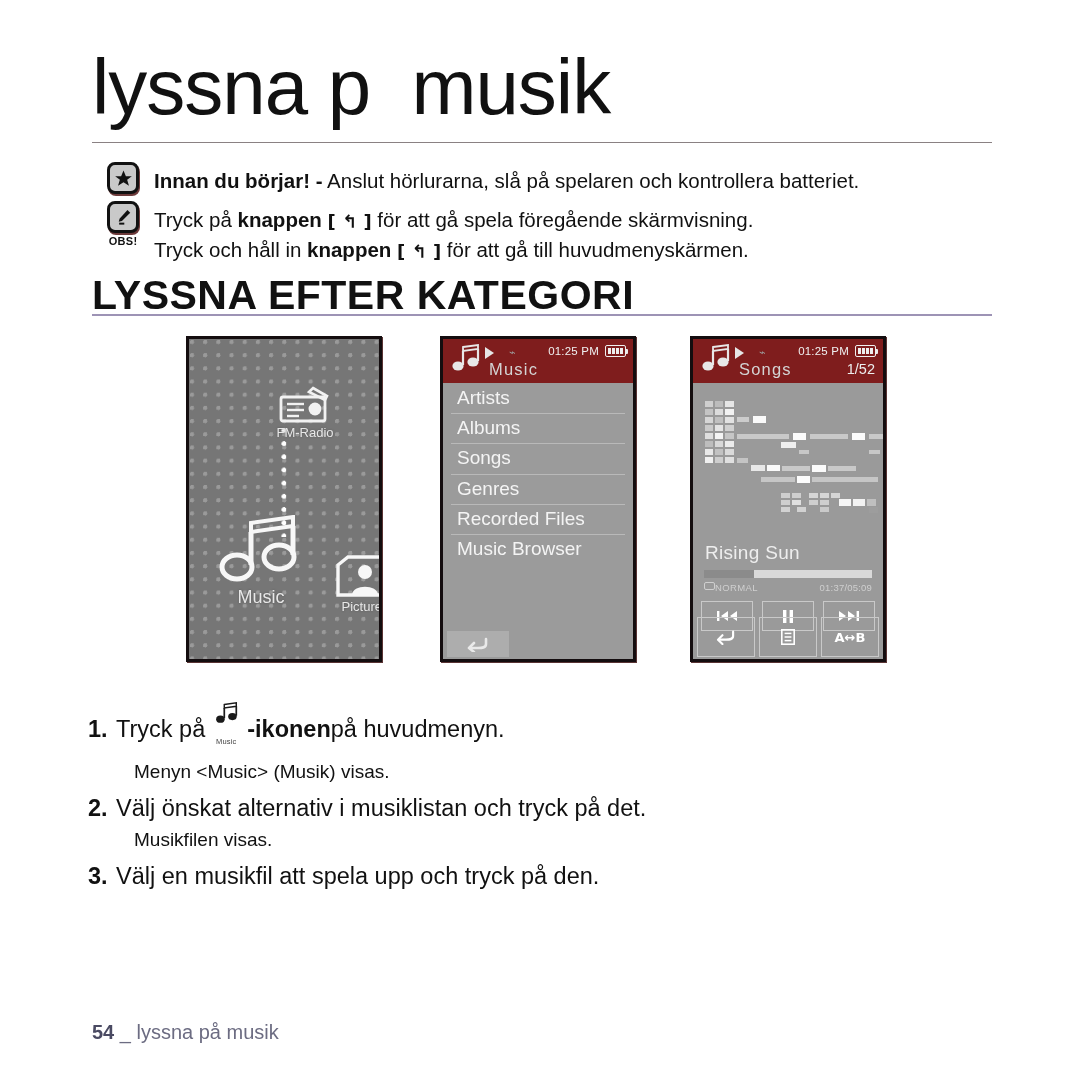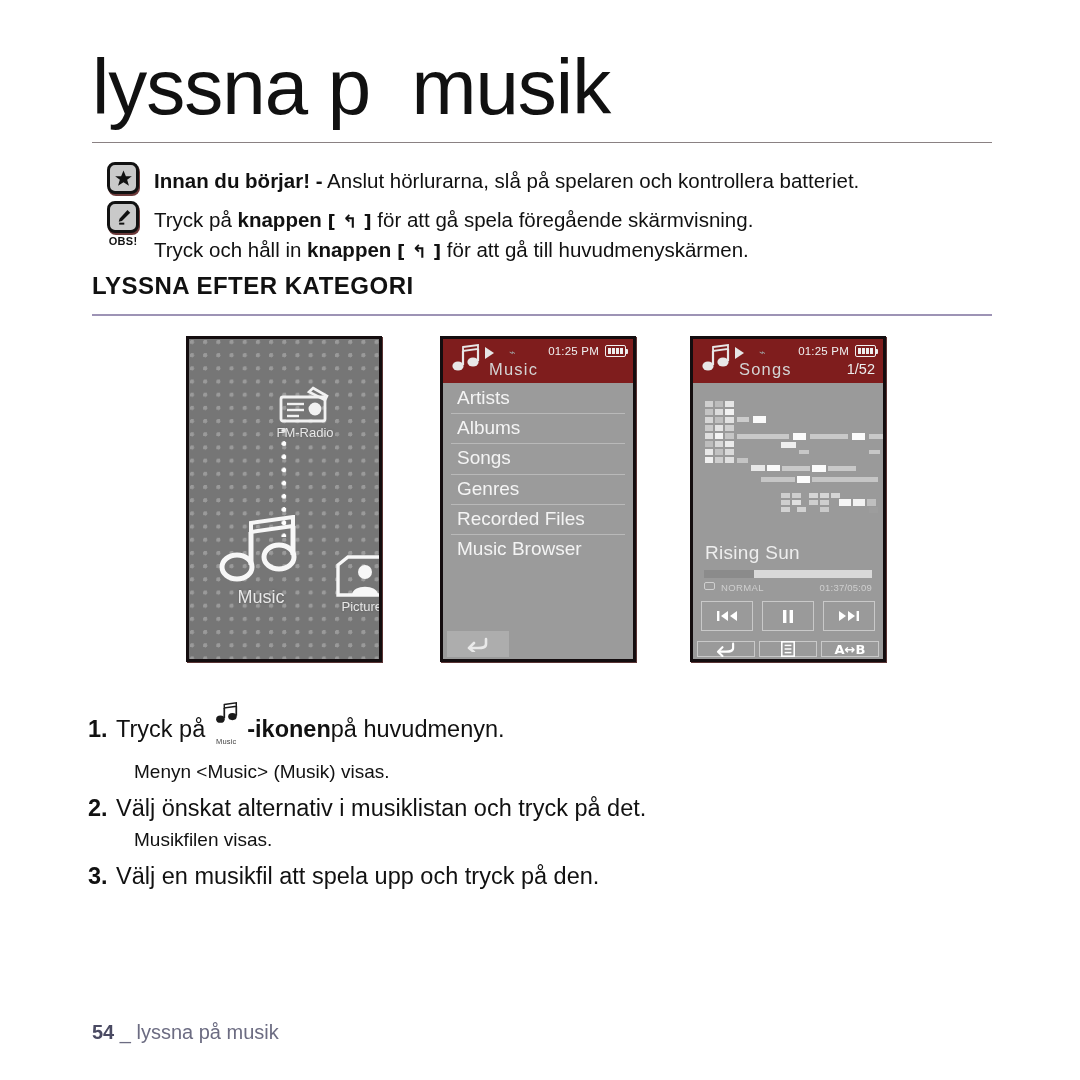--- a/index.html
+++ b/index.html
@@ -91,21 +91,21 @@
     font-family: "DejaVu Sans", sans-serif;
     font-size: 18px;
     transform: translateY(1px);
   }
 
   
   .section-head {
     position: absolute;
     left: 92px;
     top: 272px;
-    font-size: 24px;
+    font-size: 41px;
     font-weight: bold;
     letter-spacing: .5px;
     color: #111;
     text-align: center;
   }
   .section-rule {
     position: absolute;
     left: 92px;
     top: 314px;
     width: 900px;
@@ -322,21 +322,21 @@
   .repeat-row {
     position: absolute;
     left: 11px; right: 11px;
     top: 243px;
     height: 14px;
     font-size: 9.5px;
     color: #cfcfcf;
   }
   .repeat-mode {
     position: absolute; left: 0; top: 0;
-    display: flex; align-items: flex-start; gap: 6px;
+    display: flex; align-items: flex-start; gap: 0;
     letter-spacing: .4px;
   }
   .repeat-mode .rbox {
     width: 11px; height: 8px;
     border: 1.3px solid #cfcfcf;
     border-radius: 2px;
     box-sizing: border-box;
   }
   .elapsed { position: absolute; right: 0; top: 0; letter-spacing: .2px; }
 
@@ -361,21 +361,21 @@
   .bottom-row {
     position: absolute;
     left: 4px; right: 4px;
     bottom: 2px;
     display: flex;
     justify-content: space-between;
     gap: 4px;
   }
   .bottom-btn {
     flex: 1;
-    height: 16px;
+    height: 40px;
     border: 1.4px solid #c9c9c9;
     box-sizing: border-box;
     display: flex;
     align-items: center;
     justify-content: center;
     color: #ffffff;
     font-size: 13px;
     font-weight: bold;
     font-family: "DejaVu Sans", sans-serif;
   }

